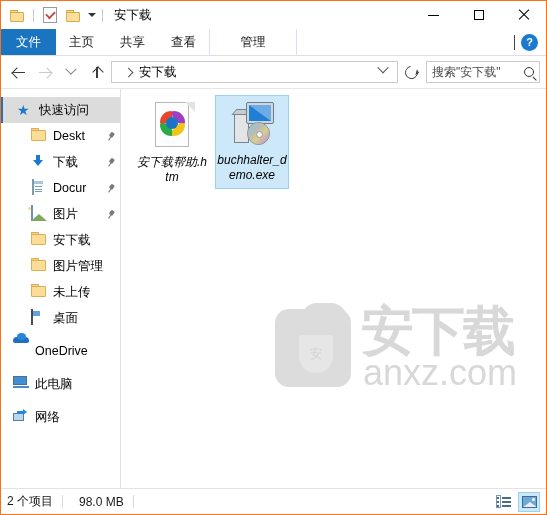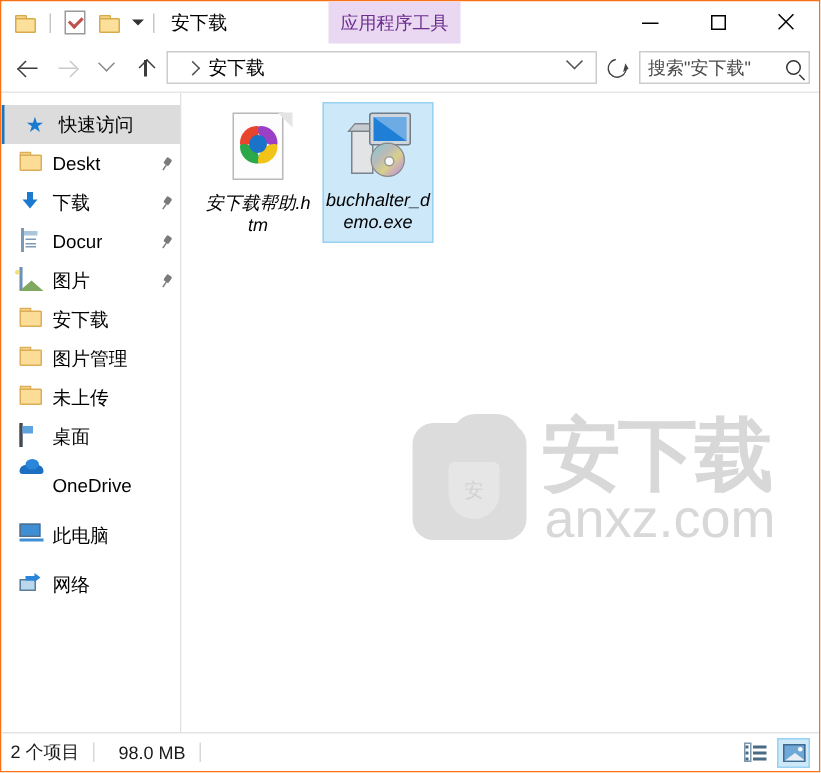--- a/index.html
+++ b/index.html
@@ -167,21 +167,21 @@
   }
   .nav-item{
     height:26px;display:flex;align-items:center;padding-left:18px;position:relative;
     white-space:nowrap;cursor:default;box-sizing:border-box;
   }
   .nav-item.sel{background:#dcdcdc;padding-left:16px;}
   .nav-item.sel:before{
     content:"";position:absolute;left:0;top:0;width:2px;height:100%;background:#1a74c0;
   }
   .nav-item .lbl{font-size:12.5px;color:#000;margin-left:6px;overflow:hidden;}
-  .nav-item.indent{padding-left:12px;}
+  .nav-item.indent{padding-left:30px;}
   .nav-item.group{padding-left:12px;margin-top:7px;}
   .pin{
     position:absolute;right:5px;top:50%;transform:translateY(-50%) rotate(35deg);
     width:8px;height:8px;
   }
   .pin:before{
     content:"";position:absolute;left:2px;top:0;width:4px;height:5px;background:#7a7a7a;border-radius:1px;
   }
   .pin:after{
     content:"";position:absolute;left:3.5px;top:5px;width:1px;height:4px;background:#7a7a7a;
@@ -387,37 +387,45 @@
           </span>
       </div>
       <div class="qat-btn">
           <span class="ico-folder-sm"></span>
         </div>
       <div class="qat-caret"></div>
       <div class="qat-sep"></div>
     </div>
     <div class="title-text">安下载</div>
 
-    <div class="ctx-tabgroup">
-      <span>应用程序工具</span>
-    </div>
 
     <div class="wincontrols">
       <div class="wc">
           <span class="gl-min"></span>
         </div>
       <div class="wc">
           <span class="gl-max"></span>
         </div>
       <div class="wc wc-close">
           <span class="gl-x"></span>
         </div>
     </div>
   </div>
 
+  <div class="ribbonbar">
+    <div class="tab tab-file">文件</div>
+    <div class="tab">主页</div>
+    <div class="tab">共享</div>
+    <div class="tab">查看</div>
+    <div class="tab tab-ctx">管理</div>
+    <div class="ribbon-right">
+      <div><span class="chev-dn"></span></div>
+      <div class="help-btn">?</div>
+    </div>
+  </div>
 
   <div class="addrbar">
     <div class="nav-btn">
         <span class="arrow-l"></span>
       </div>
     <div class="nav-btn">
         <span class="arrow-r"></span>
       </div>
     <div class="nav-btn">
         <span class="nav-caret"></span>

